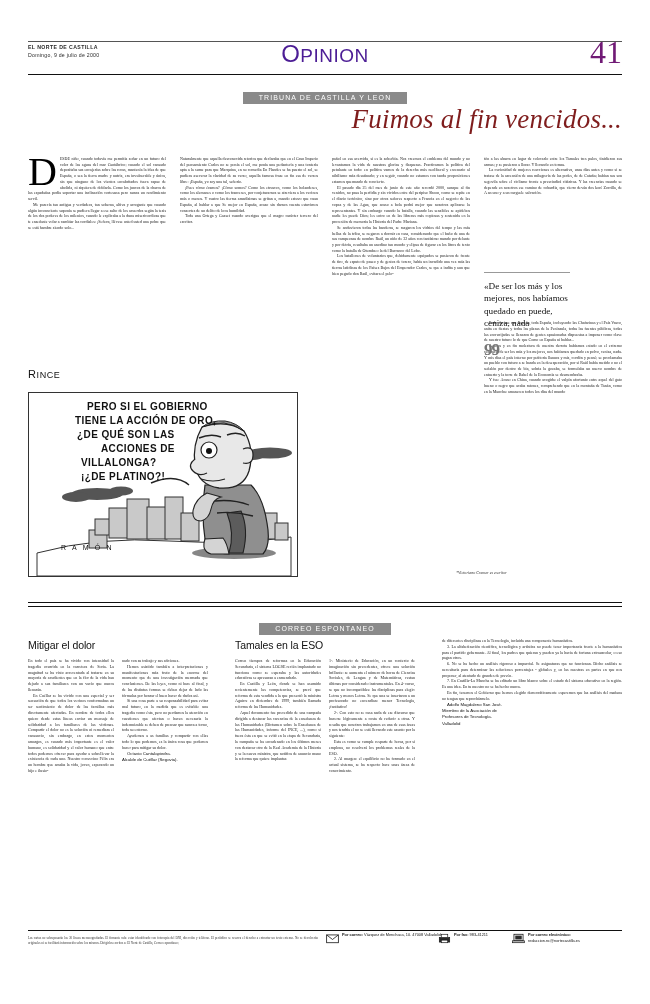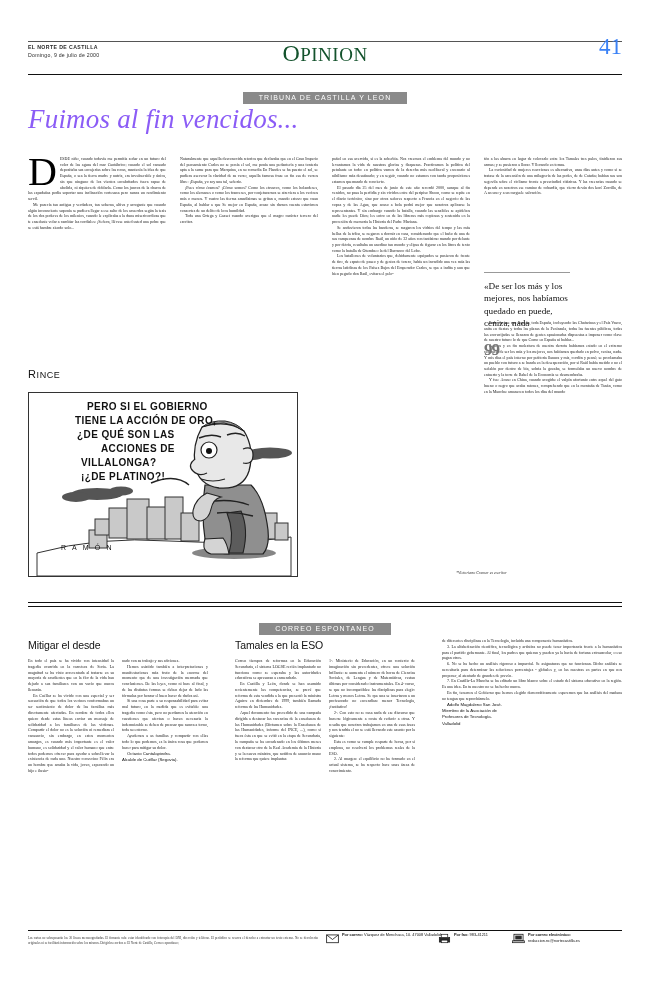--- a/index.html
+++ b/index.html
@@ -19,27 +19,27 @@
   }
   .mast-left div{
     font-family:"Liberation Sans",sans-serif;
     font-size:5.2px;letter-spacing:.25px;color:#2a2a2a;
   }
   .mast-left .m1{font-weight:bold;font-size:5.2px;letter-spacing:.4px;}
   .mast-center{
     position:absolute;left:0;right:0;top:-4px;text-align:center;
   }
   .mast-center .op{
-    font-family:Liberation Serif, serif;
-    font-size:19px;letter-spacing:.5px;color:#14532d;text-align:center;
+    font-family:Liberation Sans, sans-serif;
+    font-size:19px;letter-spacing:.5px;color:#4c1d95;text-align:center;
   }
   .mast-center .op .cap{font-size:24px;}
   .mast-right{
     position:absolute;right:0;top:-10px;
-    font-family:"Liberation Serif",serif;font-size:23px;color:#3b82f6;
+    font-family:"Liberation Serif",serif;font-size:32px;color:#701a75;
   }
   .mast-rule{
     position:absolute;left:28px;right:28px;top:74px;
     border-top:1.1px solid #111;
   }
   .mast-rule-thin{
     position:absolute;left:28px;right:28px;top:41px;
     border-top:.6px solid #555;
   }
 
@@ -49,23 +49,23 @@
     font-family:"Liberation Sans",sans-serif;
     font-size:7px;letter-spacing:1.1px;
     padding:2.5px 16px 2.5px 16px;
     display:inline-block;text-transform:uppercase;
   }
   .banner-wrap{position:absolute;left:0;right:0;text-align:center;}
 
   
   .headline{
     position:absolute;left:28px;right:28px;top:104px;
-    text-align:left;
+    text-align:right;
     font-family:"Liberation Serif",serif;
-    font-style:italic;font-size:27px;color:#8b5cf6;
+    font-style:italic;font-size:27px;color:#7f1d1d;
     letter-spacing:.2px;
   }
   .byline{
     position:absolute;left:28px;right:28px;top:140px;text-align:center;
     font-family:"Liberation Serif",serif;
     font-size:7px;letter-spacing:.9px;color:#222;
     text-transform:uppercase;
   }
   .byline .c{font-size:8.6px;}
 
@@ -326,21 +326,21 @@
   <div class="div-rule"></div>
   <div class="div-rule2"></div>
 
   <div class="banner-wrap" style="top:617px;">
     <span class="banner">Correo Espontaneo</span>
   </div>
 
   <div class="letters">
 
     <div class="lcol l1">
-      <div class="letter-title">Mitigar el desde</div>
+      <div class="letter-title">Mitigar el dolor</div>
       <div class="lsub" style="height:280px;">
         <div class="cont-a">
           <p class="first">En todo el país se ha vivido con intensidad la tragedia ocurrida en la carretera de Soria. La magnitud se ha visto acrecentada al tratarse en su mayoría de acudientes que en la flor de la vida han dejado a sus familiares con un vacío que nunca llenarán.</p>
           <p>En Cuéllar se ha vivido con una especial y ser sensación de que todos los vecinos conformaban un ser sentimiento de dolor de las familias más directamente afectadas. En nombre de todos ellos quiero desde estas líneas enviar un mensaje de solidaridad a los familiares de las víctimas. Compartir el dolor no es la solución ni remediara el cansancio, sin embargo, en estos momentos amargos, es cuando más importante es el valor humano, es solidaridad y el calor humano que entre todos podemos ofrecer para ayudar a sobrellevar la existencia de cada uno. Nuestro convecino Félix era un hombre que amaba la vida, joven, esperando un hijo e ilusio-</p>
         </div>
         <div class="cont-b">
           <p class="first">nado con su trabajo y sus aficiones.</p>
           <p>Hemos asistido también a interpretaciones y manifestaciones más fruto de la enorme del momento que de una investigación mermada que conclusiones. De las leyes, como ni hace al final, y de las distintas formas se deben dejar de lado las fórmulas por honrar el buen hacer de dados así.</p>
           <p>Si una cosa parte a su responsabilidad para evitar mal futuro, en la medida que es evitable: una tragedia como ésta, pero no perdamos la atención en cuestiones que afectan o hacen necesaria la indemnizable se deben de prensar que nunca a torno, toda su entorno.</p>
           <p>Ayudemos a as familias y compartir con ellas todo lo que podemos, es la única cosa que podemos hacer para mitigar su dolor.</p>

